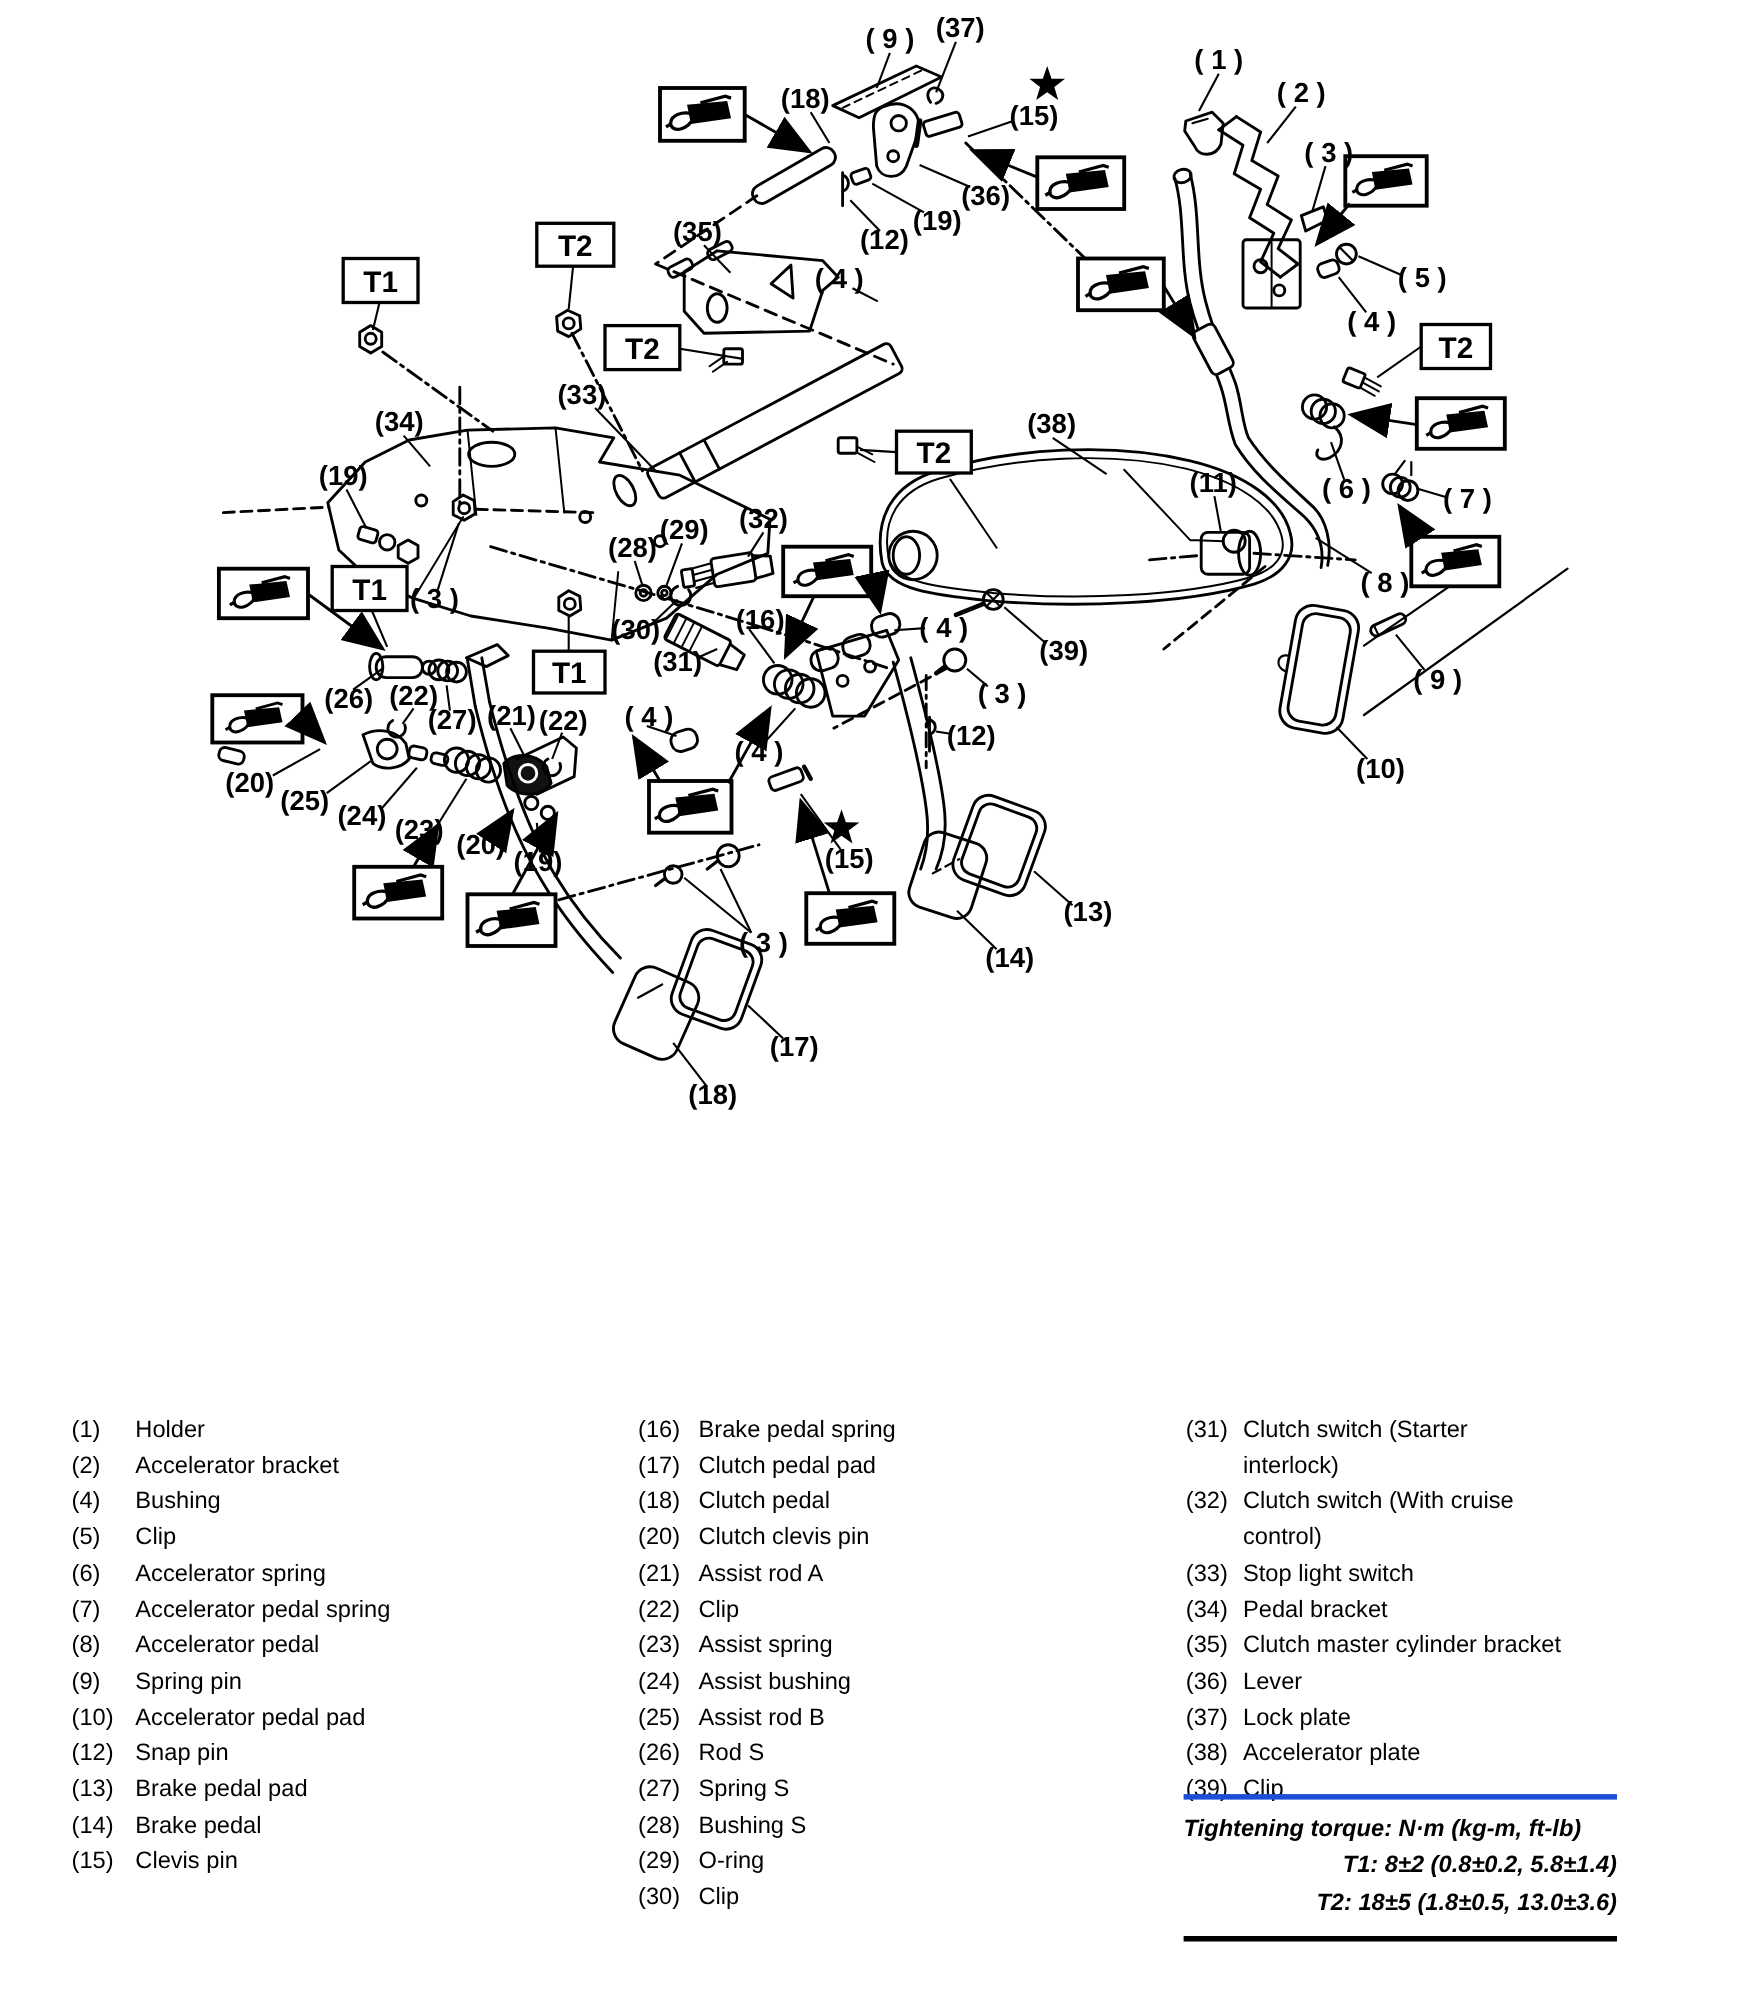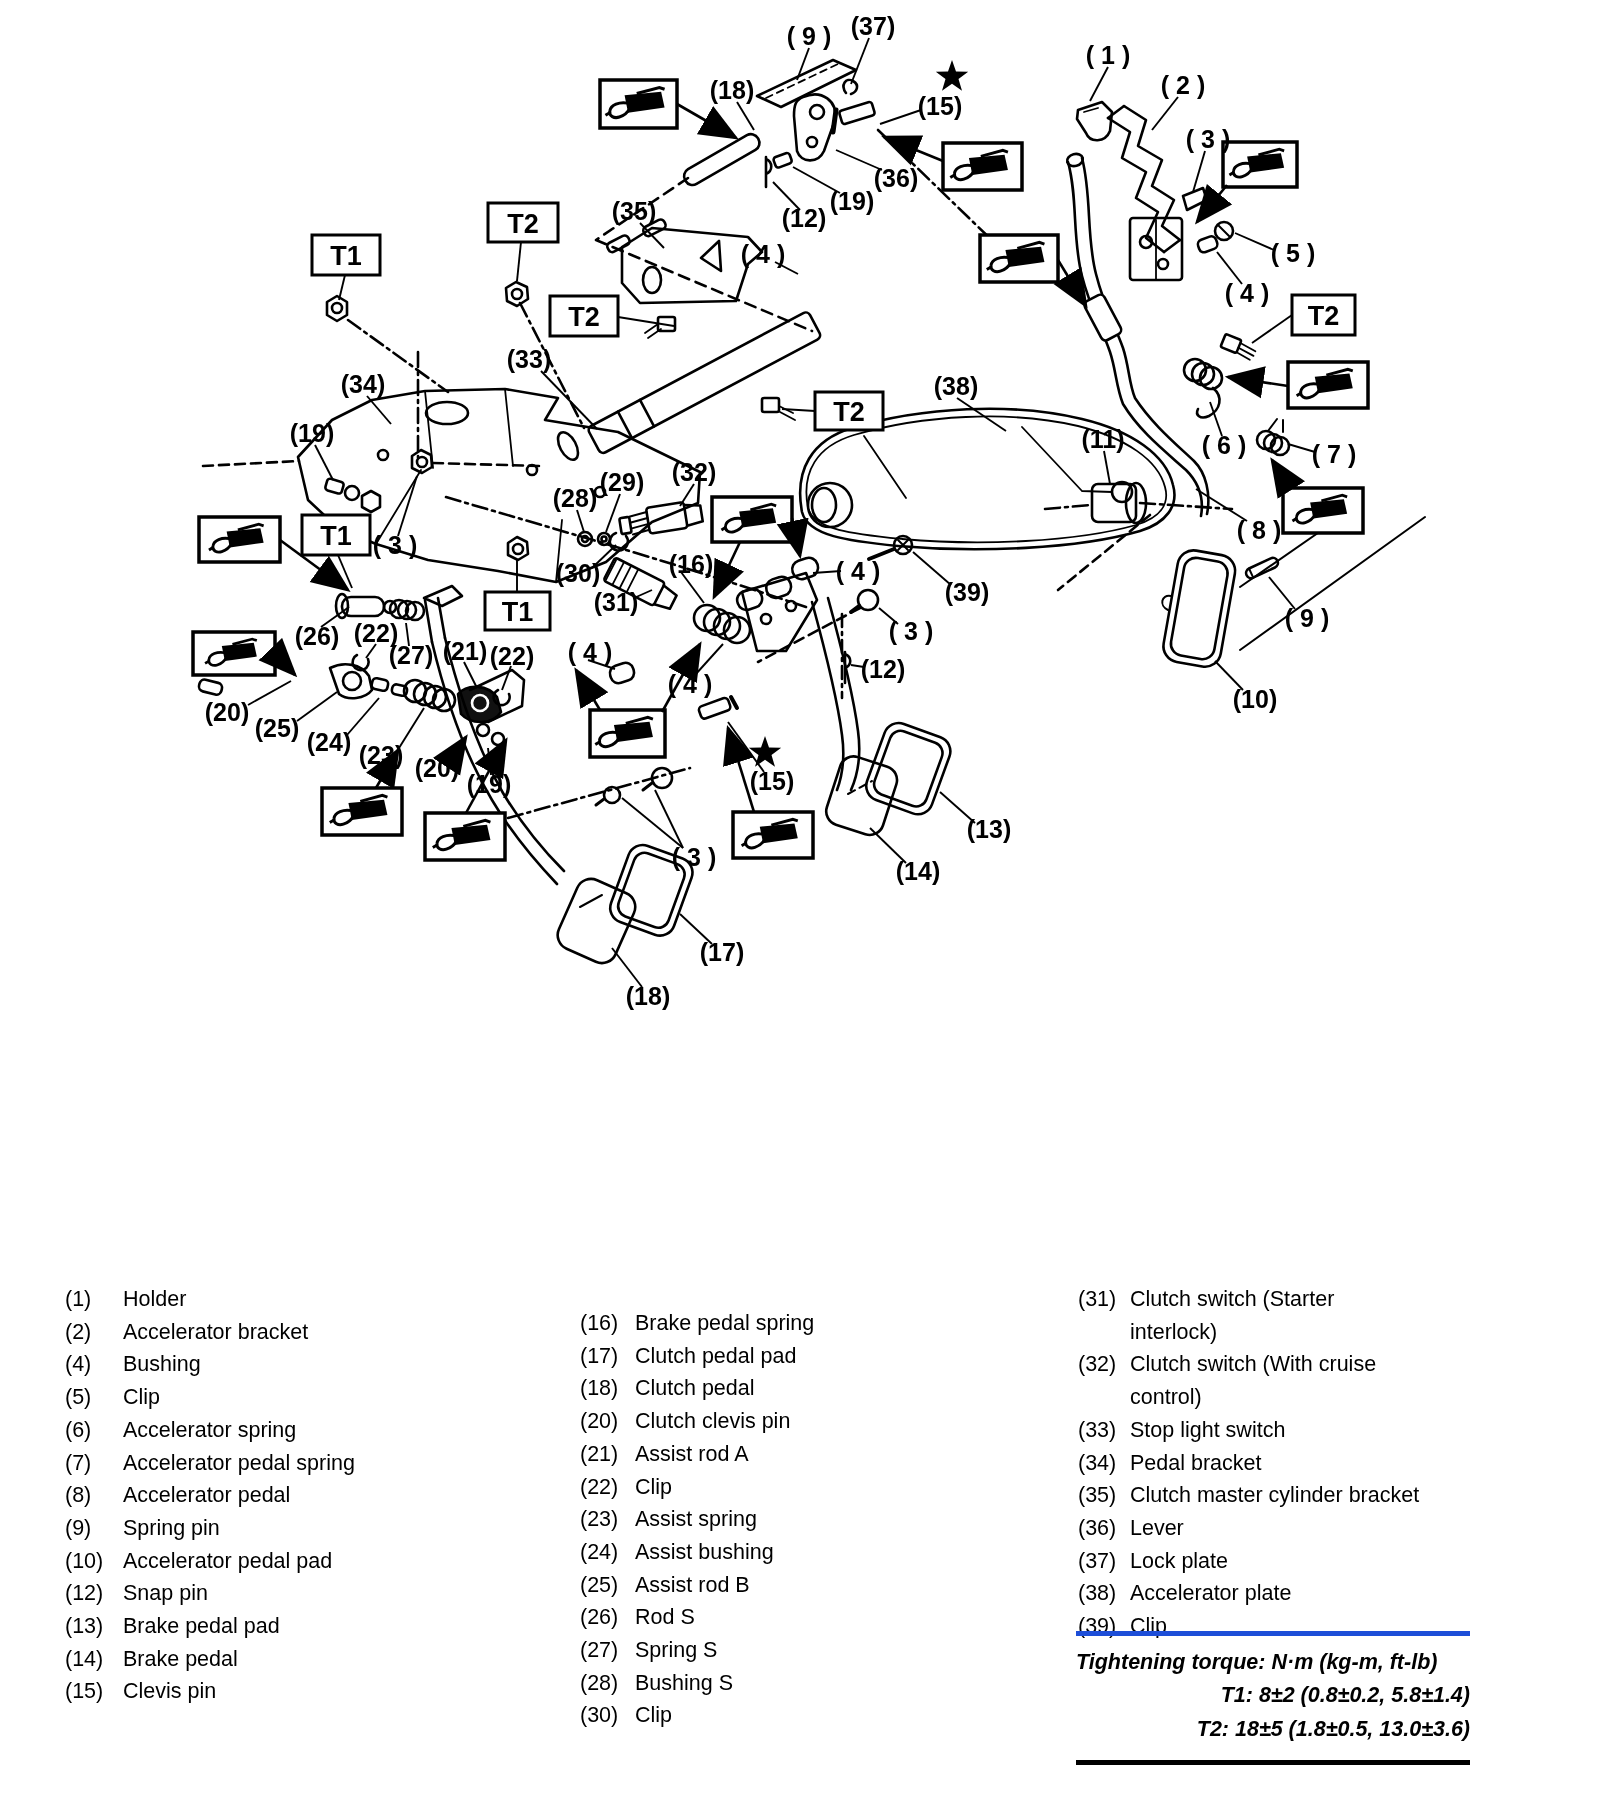--- a/index.html
+++ b/index.html
@@ -488,33 +488,34 @@
         <div class="litem"><span class="lnum">(6)</span><span>Accelerator spring</span></div>
         <div class="litem"><span class="lnum">(7)</span><span>Accelerator pedal spring</span></div>
         <div class="litem"><span class="lnum">(8)</span><span>Accelerator pedal</span></div>
         <div class="litem"><span class="lnum">(9)</span><span>Spring pin</span></div>
         <div class="litem"><span class="lnum">(10)</span><span>Accelerator pedal pad</span></div>
         <div class="litem"><span class="lnum">(12)</span><span>Snap pin</span></div>
         <div class="litem"><span class="lnum">(13)</span><span>Brake pedal pad</span></div>
         <div class="litem"><span class="lnum">(14)</span><span>Brake pedal</span></div>
         <div class="litem"><span class="lnum">(15)</span><span>Clevis pin</span></div>
       </div>
-      <div class="lcol" style="left: 580px; top: 1283px; width: 440px; margin-top: 24px; --numw: 55px;">
+      <div class="lcol" style="left: 580px; top: 1283px; width: 440px; --numw: 55px;">
         <div class="litem"><span class="lnum">(16)</span><span>Brake pedal spring</span></div>
         <div class="litem"><span class="lnum">(17)</span><span>Clutch pedal pad</span></div>
         <div class="litem"><span class="lnum">(18)</span><span>Clutch pedal</span></div>
         <div class="litem"><span class="lnum">(20)</span><span>Clutch clevis pin</span></div>
         <div class="litem"><span class="lnum">(21)</span><span>Assist rod A</span></div>
         <div class="litem"><span class="lnum">(22)</span><span>Clip</span></div>
         <div class="litem"><span class="lnum">(23)</span><span>Assist spring</span></div>
         <div class="litem"><span class="lnum">(24)</span><span>Assist bushing</span></div>
         <div class="litem"><span class="lnum">(25)</span><span>Assist rod B</span></div>
         <div class="litem"><span class="lnum">(26)</span><span>Rod S</span></div>
         <div class="litem"><span class="lnum">(27)</span><span>Spring S</span></div>
         <div class="litem"><span class="lnum">(28)</span><span>Bushing S</span></div>
+        <div class="litem"><span class="lnum">(29)</span><span>O-ring</span></div>
         <div class="litem"><span class="lnum">(30)</span><span>Clip</span></div>
       </div>
       <div class="lcol" style="left: 1078px; top: 1283px; width: 345px; --numw: 52px;">
         <div class="litem"><span class="lnum">(31)</span><span>Clutch switch (Starter interlock)</span></div>
         <div class="litem"><span class="lnum">(32)</span><span>Clutch switch (With cruise control)</span></div>
         <div class="litem"><span class="lnum">(33)</span><span>Stop light switch</span></div>
         <div class="litem"><span class="lnum">(34)</span><span>Pedal bracket</span></div>
         <div class="litem"><span class="lnum">(35)</span><span>Clutch master cylinder bracket</span></div>
         <div class="litem"><span class="lnum">(36)</span><span>Lever</span></div>
         <div class="litem"><span class="lnum">(37)</span><span>Lock plate</span></div>

